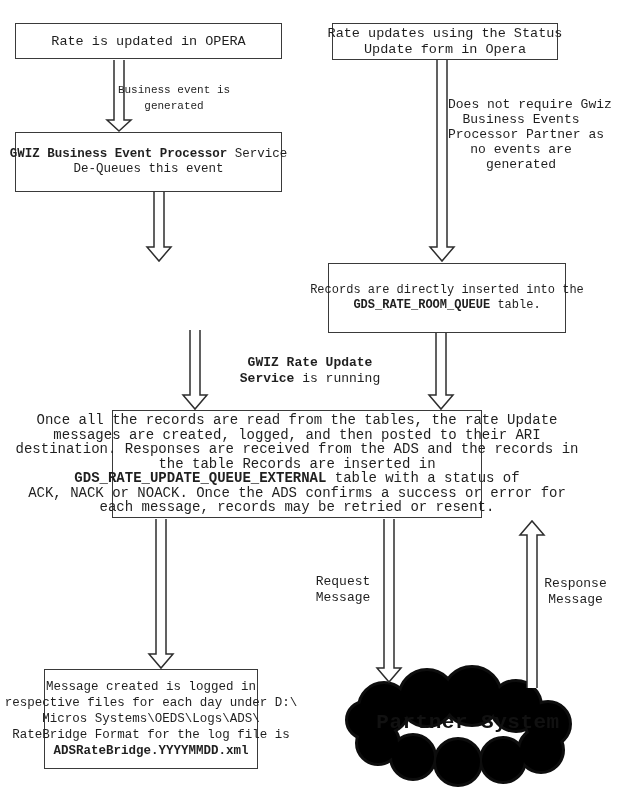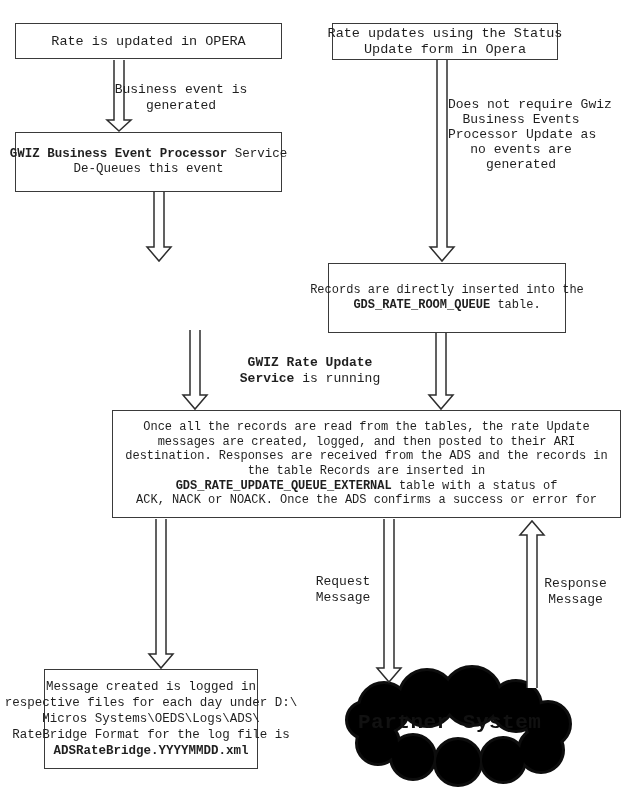--- a/index.html
+++ b/index.html
@@ -12,21 +12,21 @@
     position:absolute;z-index:2;border:1.5px solid #3a3a3a;background:#ffffff;
     display:flex;flex-direction:column;align-items:center;justify-content:center;
     text-align:center;box-sizing:border-box;
   }
   .lbl{position:absolute;z-index:2;text-align:center;}
   .ln{white-space:nowrap;}
   b{font-weight:bold;}
   .arrow{fill:#ffffff;stroke:#2e2e2e;stroke-width:1.5;stroke-linejoin:miter;}
   .cloud-outline{stroke:#0d0d0d;stroke-width:6;}
   .cloud-text{
-    position:absolute;z-index:3;left:358px;top:711px;width:204px;
+    position:absolute;z-index:3;left:366px;top:711px;width:204px;text-align:center;
     font-weight:bold;font-size:21px;letter-spacing:0.5px;color:#111;
   }
 </style>
 </head>
 <body>
 
 <div class="canvas">
 
   <svg class="wires" width="623" height="796" viewBox="0 0 623 796">
     <defs>
@@ -62,29 +62,29 @@
 
   <div class="node" style="left:15px;top:23px;width:267px;height:36px;font-size:13.5px;">
     <div class="ln">Rate is updated in OPERA</div>
   </div>
 
   <div class="node" style="left:332px;top:23px;width:226px;height:37px;font-size:13.5px;line-height:16px;">
     <div class="ln">Rate updates using the Status</div>
     <div class="ln">Update form in Opera</div>
   </div>
 
-  <div class="lbl" style="left:111px;top:82px;width:140px;font-size:13px;line-height:16px;">
+  <div class="lbl" style="left:104px;top:82px;width:140px;font-size:11px;line-height:16px;">
     <div class="ln">Business event is</div>
     <div class="ln">generated</div>
   </div>
 
   <div class="lbl" style="left:448px;top:97px;width:146px;font-size:13px;line-height:15px;">
     <div class="ln">Does not require Gwiz</div>
     <div class="ln">Business Events</div>
-    <div class="ln">Processor Update as</div>
+    <div class="ln">Processor Partner as</div>
     <div class="ln">no events are</div>
     <div class="ln">generated</div>
   </div>
 
   <div class="node" style="left:15px;top:132px;width:267px;height:60px;font-size:12.5px;line-height:15.5px;">
     <div class="ln">
       <b>GWIZ Business Event Processor</b><span> Service</span>
     </div>
     <div class="ln">De-Queues this event</div>
   </div>
@@ -99,29 +99,30 @@
 
   <div class="lbl" style="left:238px;top:355px;width:144px;font-size:13px;line-height:15.5px;text-align:center;">
     <div class="ln">
       <b>GWIZ Rate Update</b>
     </div>
     <div class="ln">
       <b>Service</b><span> is running</span>
     </div>
   </div>
 
-  <div class="node" style="left:112px;top:410px;width:509px;height:108px;font-size:12px;line-height:14.6px;">
+  <div class="node" style="left:112px;top:410px;width:370px;height:108px;font-size:14px;line-height:14.6px;">
     <div class="ln">Once all the records are read from the tables, the rate Update</div>
     <div class="ln">messages are created, logged, and then posted to their ARI</div>
     <div class="ln">destination. Responses are received from the ADS and the records in</div>
     <div class="ln">the table Records are inserted in</div>
     <div class="ln">
       <b>GDS_RATE_UPDATE_QUEUE_EXTERNAL</b><span> table with a status of</span>
     </div>
     <div class="ln">ACK, NACK or NOACK. Once the ADS confirms a success or error for</div>
+    <div class="ln">each message, records may be retried or resent.</div>
   </div>
 
   <div class="lbl" style="left:303px;top:574px;width:80px;font-size:13px;line-height:16px;">
     <div class="ln">Request</div>
     <div class="ln">Message</div>
   </div>
 
   <div class="lbl" style="left:533px;top:576px;width:85px;font-size:13px;line-height:16px;">
     <div class="ln">Response</div>
     <div class="ln">Message</div>

